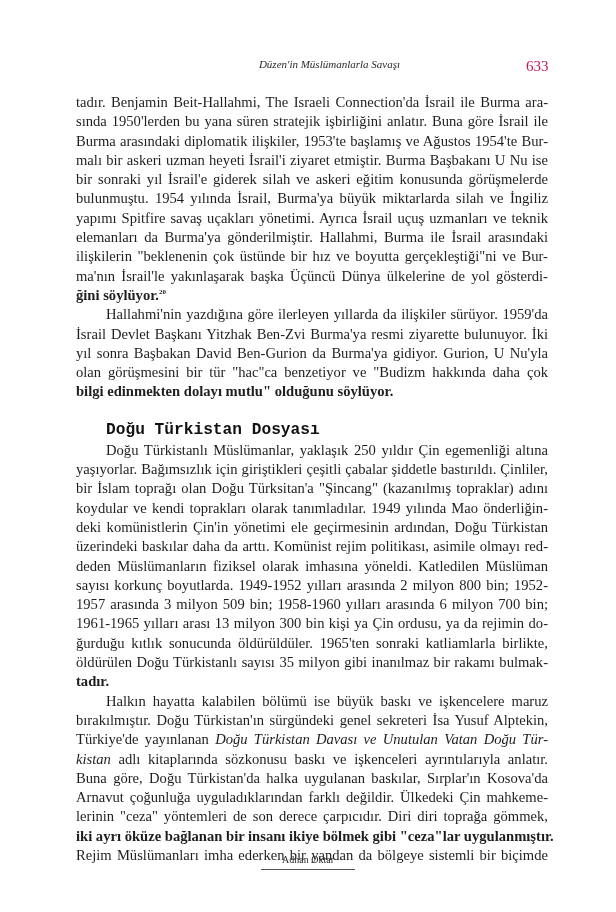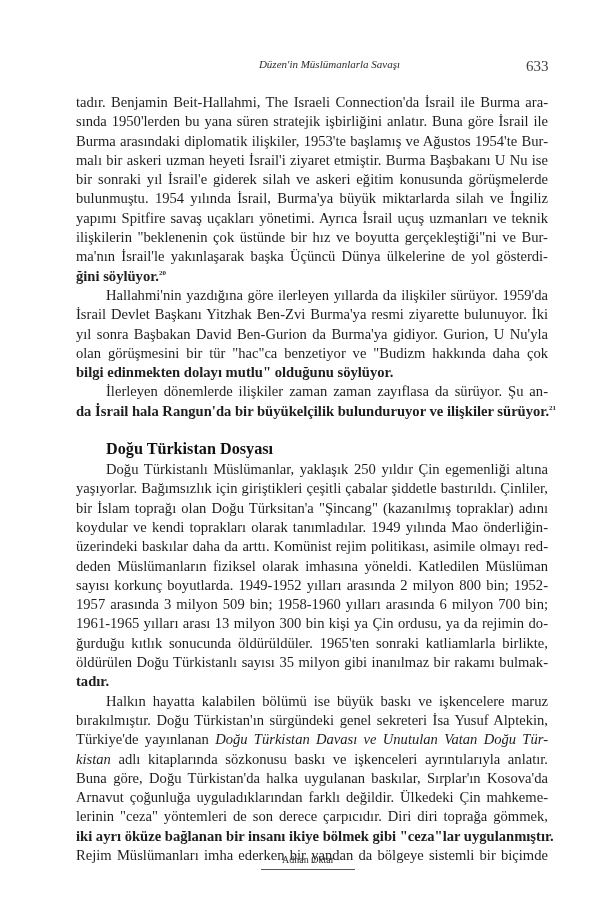--- a/index.html
+++ b/index.html
@@ -30,21 +30,21 @@
       font-style: italic;
       font-size: 11px;
       top: 2px;
       color: #2a2a2a;
     }
     .page-number {
       position: absolute;
       left: 526px;
       top: 2px;
       font-size: 15px;
-      color: #404040;
+      color: #be185d;
     }
     .body-text {
       position: absolute;
       left: 76px;
       top: 93px;
       width: 472px;
       font-size: 14.6px;
       line-height: 19.3px;
     }
     .line {
@@ -69,20 +69,21 @@
       height: 18px;
     }
     .section-heading {
       display: block;
       height: 21px;
       padding-left: 30px;
       font-weight: bold;
       font-size: 16.2px;
       line-height: 21px;
       color: #111;
+      font-family: Liberation Mono, monospace;
     }
     sup {
       font-size: 7px;
       line-height: 0;
       vertical-align: 6px;
     }
     em { }
     .footer {
       position: absolute;
       top: 852px;
@@ -115,47 +116,45 @@
 <div class="body-text">
 
   <div>
     <span class="line">tadır. Benjamin Beit-Hallahmi, The Israeli Connection'da İsrail ile Burma ara-</span>
     <span class="line">sında 1950'lerden bu yana süren stratejik işbirliğini anlatır. Buna göre İsrail ile</span>
     <span class="line">Burma arasındaki diplomatik ilişkiler, 1953'te başlamış ve Ağustos 1954'te Bur-</span>
     <span class="line">malı bir askeri uzman heyeti İsrail'i ziyaret etmiştir. Burma Başbakanı U Nu ise</span>
     <span class="line">bir sonraki yıl İsrail'e giderek silah ve askeri eğitim konusunda görüşmelerde</span>
     <span class="line">bulunmuştu. 1954 yılında İsrail, Burma'ya büyük miktarlarda silah ve İngiliz</span>
     <span class="line">yapımı Spitfire savaş uçakları yönetimi. Ayrıca İsrail uçuş uzmanları ve teknik</span>
+    <span class="line">elemanları da Burma'ya gönderilmiştir. Hallahmi, Burma ile İsrail arasındaki</span>
     <span class="line">ilişkilerin "beklenenin çok üstünde bir hız ve boyutta gerçekleştiği"ni ve Bur-</span>
     <span class="line">ma'nın İsrail'le yakınlaşarak başka Üçüncü Dünya ülkelerine de yol gösterdi-</span>
     <span class="line last"><span>ğini söylüyor.</span><sup>20</sup></span>
   </div>
 
   <div>
     <span class="line indent">Hallahmi'nin yazdığına göre ilerleyen yıllarda da ilişkiler sürüyor. 1959'da</span>
     <span class="line">İsrail Devlet Başkanı Yitzhak Ben-Zvi Burma'ya resmi ziyarette bulunuyor. İki</span>
     <span class="line">yıl sonra Başbakan David Ben-Gurion da Burma'ya gidiyor. Gurion, U Nu'yla</span>
     <span class="line">olan görüşmesini bir tür "hac"ca benzetiyor ve "Budizm hakkında daha çok</span>
     <span class="line last">bilgi edinmekten dolayı mutlu" olduğunu söylüyor.</span>
   </div>
 
-  <div>
-    <span class="line indent">İlerleyen dönemlerde ilişkiler zaman zaman zayıflasa da sürüyor. Şu an-</span>
-    <span class="line last"><span>da İsrail hala Rangun'da bir büyükelçilik bulunduruyor ve ilişkiler sürüyor.</span><sup>21</sup></span>
-  </div>
 
   <span class="gap"></span>
 
   <h2 class="section-heading" style="margin:0;">Doğu Türkistan Dosyası</h2>
 
   <div>
     <span class="line indent">Doğu Türkistanlı Müslümanlar, yaklaşık 250 yıldır Çin egemenliği altına</span>
     <span class="line">yaşıyorlar. Bağımsızlık için giriştikleri çeşitli çabalar şiddetle bastırıldı. Çinliler,</span>
     <span class="line">bir İslam toprağı olan Doğu Türksitan'a "Şincang" (kazanılmış topraklar) adını</span>
     <span class="line">koydular ve kendi toprakları olarak tanımladılar. 1949 yılında Mao önderliğin-</span>
+    <span class="line">deki komünistlerin Çin'in yönetimi ele geçirmesinin ardından, Doğu Türkistan</span>
     <span class="line">üzerindeki baskılar daha da arttı. Komünist rejim politikası, asimile olmayı red-</span>
     <span class="line">deden Müslümanların fiziksel olarak imhasına yöneldi. Katledilen Müslüman</span>
     <span class="line">sayısı korkunç boyutlarda. 1949-1952 yılları arasında 2 milyon 800 bin; 1952-</span>
     <span class="line">1957 arasında 3 milyon 509 bin; 1958-1960 yılları arasında 6 milyon 700 bin;</span>
     <span class="line">1961-1965 yılları arası 13 milyon 300 bin kişi ya Çin ordusu, ya da rejimin do-</span>
     <span class="line">ğurduğu kıtlık sonucunda öldürüldüler. 1965'ten sonraki katliamlarla birlikte,</span>
     <span class="line">öldürülen Doğu Türkistanlı sayısı 35 milyon gibi inanılmaz bir rakamı bulmak-</span>
     <span class="line last">tadır.</span>
   </div>
 

